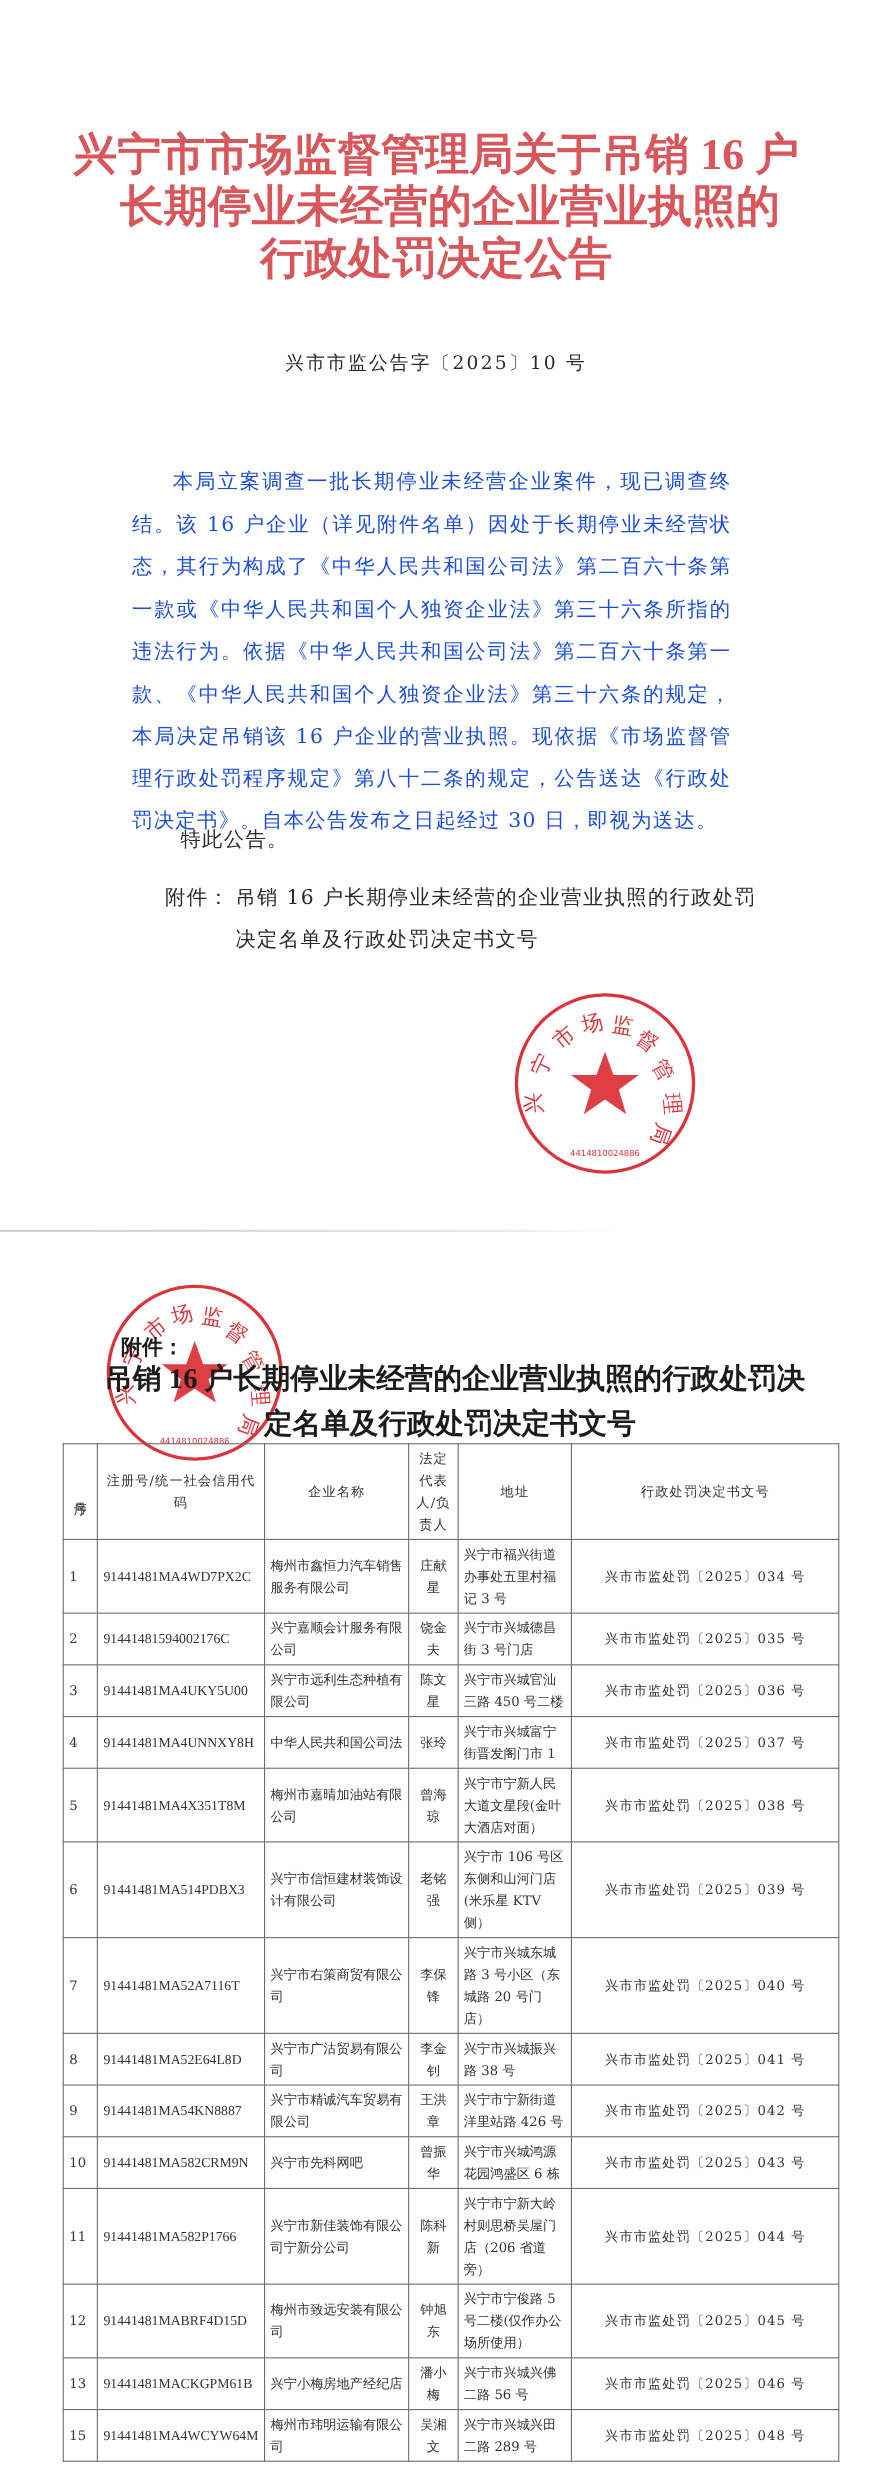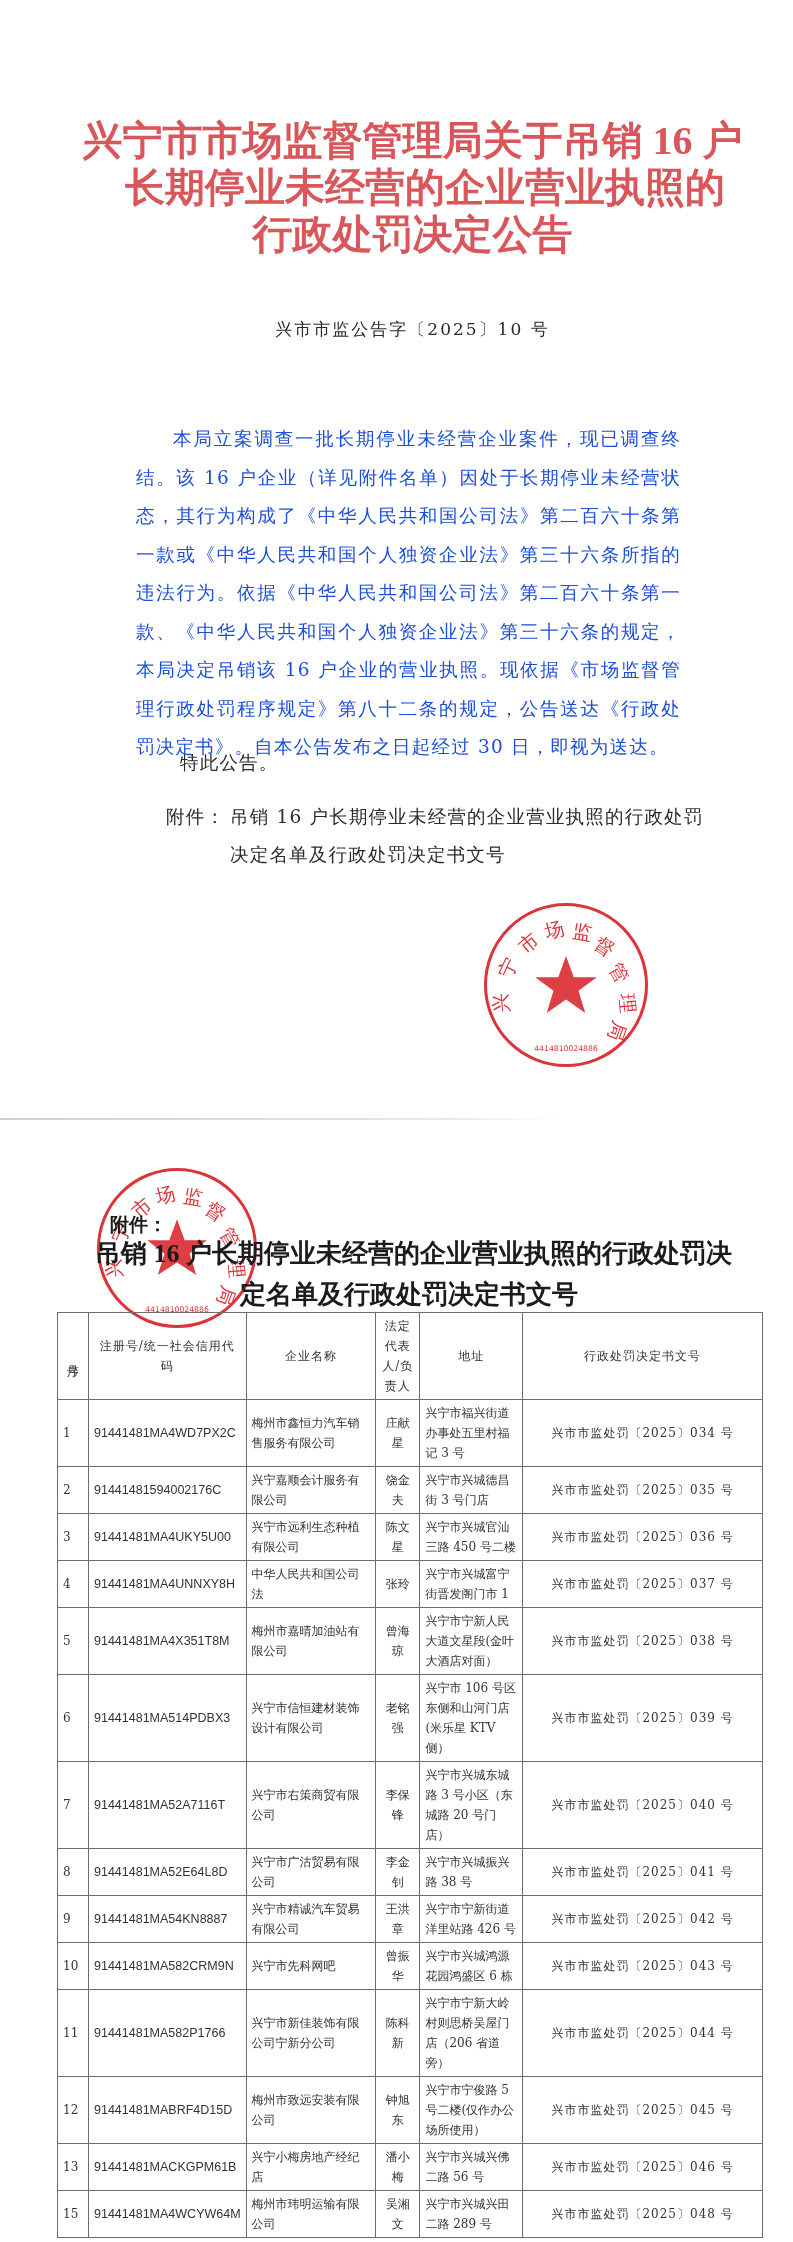--- a/index.html
+++ b/index.html
@@ -1,19 +1,19 @@
 <!DOCTYPE html>
 <html><head>
 <meta charset="utf-8">
 <style>
   * { box-sizing: border-box; margin: 0; padding: 0; }
   html, body { width: 793px; height: 2242px; background: #ffffff; }
   body { position: relative; font-family: "DejaVu Serif", "Liberation Serif", serif; color: #222; overflow: hidden; }
 
-  .page { position: absolute; left: 16px; width: 658px; background: #fff; }
+  .page { position: absolute; left: 0; width: 658px; background: #fff; }
   .page-1 { top: 0; height: 1118px; }
   .page-2 { top: 1120px; height: 1122px; }
   .page-sep { position: absolute; left: 0; top: 1118px; width: 560px; height: 2px; background: linear-gradient(to right, #cfcfcf, #e8e8e8 80%, rgba(255,255,255,0)); }
 
   .red-title {
     position: absolute; left: 0; width: 793px; text-align: center;
     color: #d9575a; font-weight: bold; font-size: 40px; line-height: 46px;
     font-family: "Liberation Serif", "DejaVu Serif", serif; letter-spacing: 0px;
   }
   .red-title .line { display: block; }
@@ -37,21 +37,21 @@
 
   .attach-label { position: absolute; left: 110px; top: 1212px; font-size: 19px; font-weight: bold; color: #1b1b1b; z-index: 3; }
   .attach-title { position: absolute; left: 60px; width: 700px; text-align: center; font-size: 26px; font-weight: bold; color: #1b1b1b; font-family: "Liberation Serif", "DejaVu Serif", serif; z-index: 3; }
   .attach-title-1 { top: 1236px; left: 95px; text-align: left; }
   .attach-title-2 { top: 1277px; left: 240px; text-align: left; width: 400px; }
 
   table.list { position: absolute; left: 57px; top: 1312px; width: 706px; border-collapse: collapse; font-size: 12px; color: #333; z-index: 3; background: transparent; }
   table.list th, table.list td { border: 1px solid #6d6d6d; padding: 3px 5px; vertical-align: middle; line-height: 20px; }
   table.list th { font-weight: normal; text-align: center; letter-spacing: 1px; font-size: 12px; }
   table.list td.idx { text-align: left; padding-left: 5px; }
-  table.list td.code { font-family: Liberation Sans, sans-serif; font-size: 12.5px; letter-spacing: 0; }
+  table.list td.code { font-family: Liberation Serif, serif; font-size: 12.5px; letter-spacing: 0; }
   table.list td.rep { text-align: center; }
   table.list td.doc { text-align: center; letter-spacing: 1px; }
   .col-idx { width: 23px; }
   .col-code { width: 123px; }
   .col-name { width: 143px; }
   .col-rep { width: 46px; }
   .col-addr { width: 110px; }
   .col-doc { width: 261px; }
 </style>
 </head>

